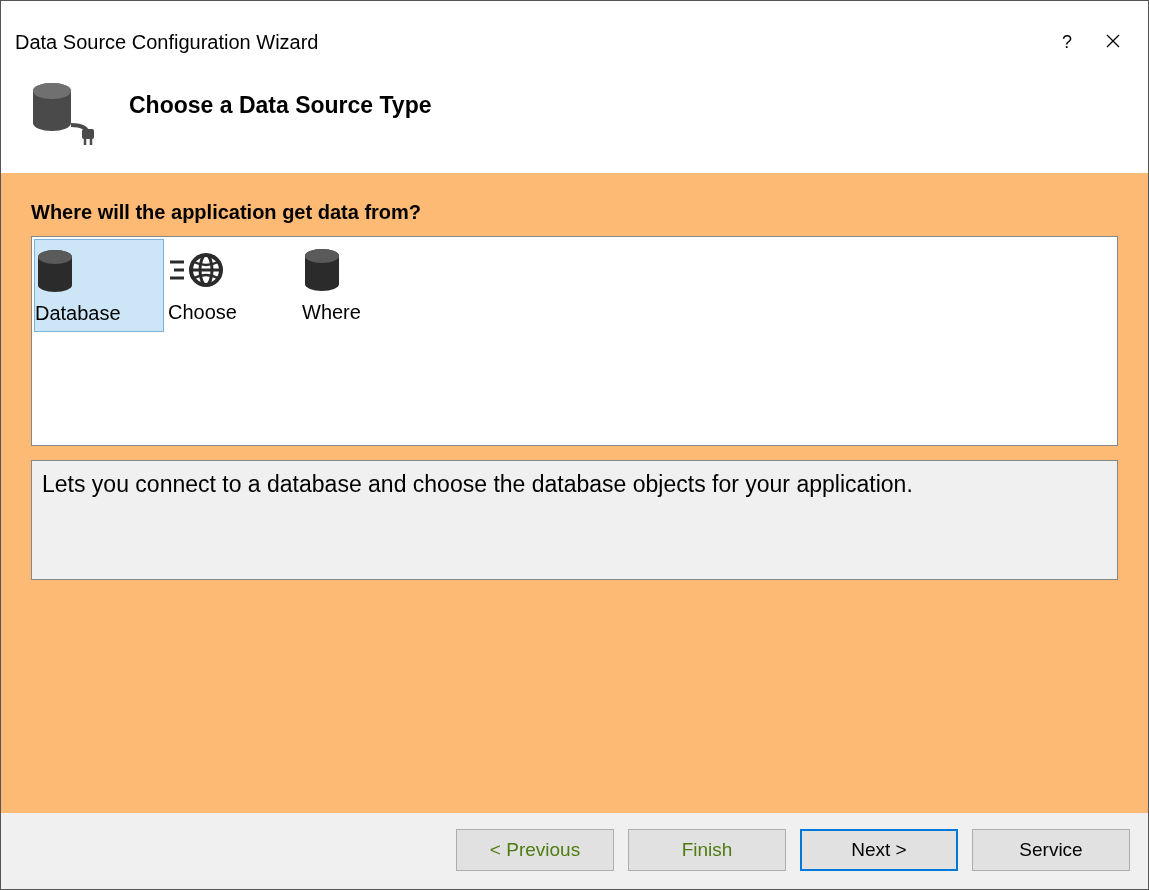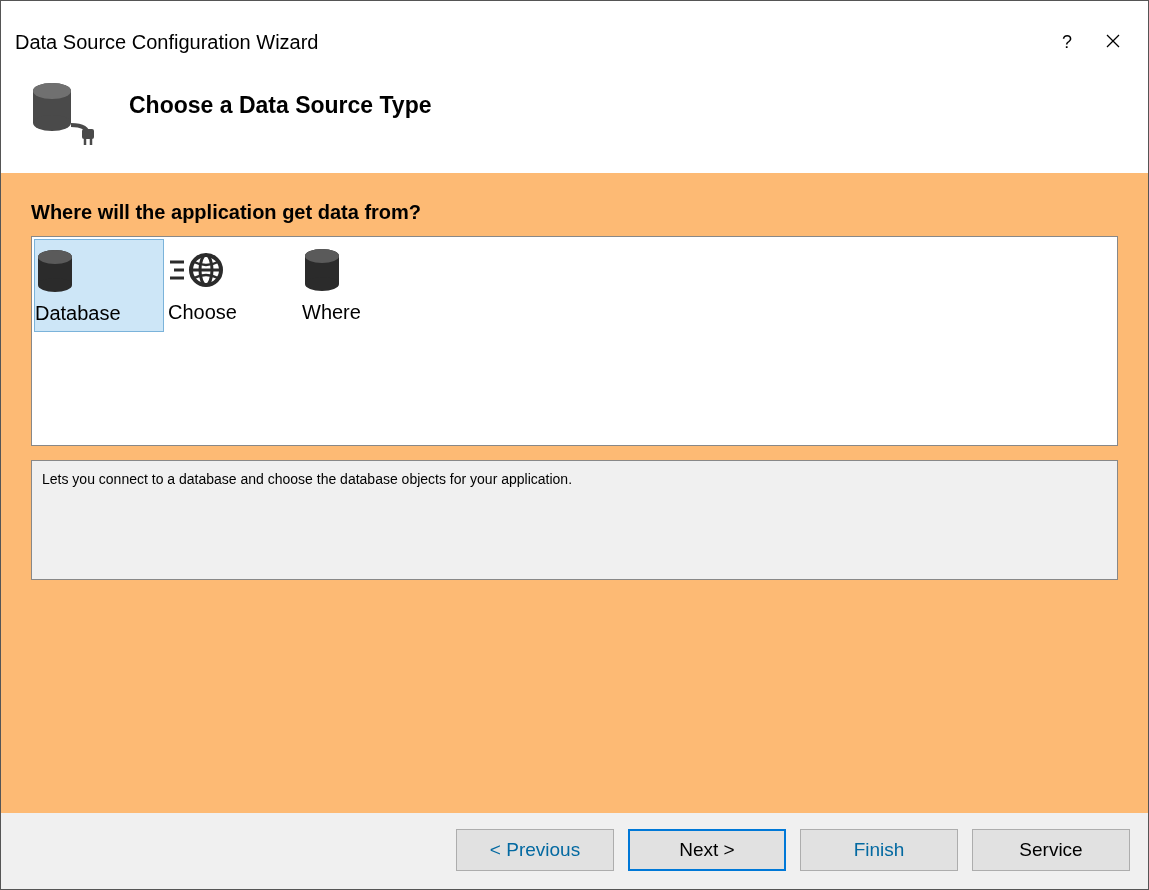--- a/index.html
+++ b/index.html
@@ -90,21 +90,21 @@
     .option .opt-label {
       font-size: 20px;
       margin-top: 6px;
     }
     .description-box {
       margin-top: 14px;
       border: 1px solid #888;
       background: #f0f0f0;
       height: 120px;
       padding: 10px 10px;
-      font-size: 14px;
+      font-size: 23px;
     }
     .footer {
       background: #f0f0f0;
       padding: 16px 18px 18px 0;
       display: flex;
       justify-content: flex-end;
       gap: 14px;
     }
     .btn {
       width: 158px;
@@ -112,21 +112,21 @@
       border: 1px solid #adadad;
       background: #e1e1e1;
       font-size: 19px;
       display: flex;
       align-items: center;
       justify-content: center;
       cursor: pointer;
       font-family: inherit;
     }
     .btn.disabled {
-      color: #0369a1;
+      color: #4d7c0f;
       cursor: default;
     }
     .btn.primary {
       border: 2px solid #0078d7;
       background: #e1e1e1;
     }
   </style>
 </head>
 <body>
 
@@ -208,16 +208,16 @@
 
   </div>
 
   <div class="description-box">Lets you connect to a database and choose the database objects for your application.</div>
 
   <div style="flex:1"></div>
 </div>
 
 <div class="footer">
   <button class="btn disabled">&lt; Previous</button>
+  <button class="btn disabled">Finish</button>
   <button class="btn primary">Next &gt;</button>
-  <button class="btn disabled">Finish</button>
   <button class="btn">Service</button>
 </div>
 
 </body></html>

